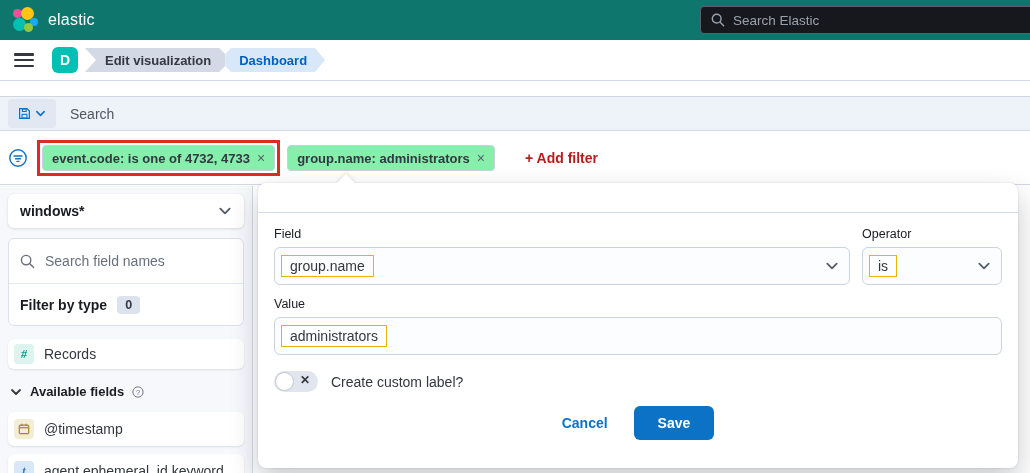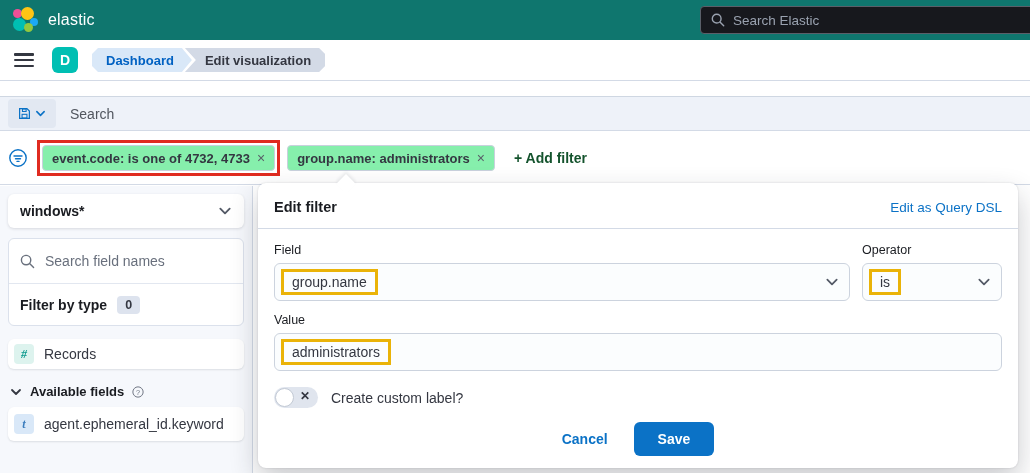--- a/index.html
+++ b/index.html
@@ -36,21 +36,21 @@
   .query-row { position:absolute; top:96px; left:0; right:0; height:35px; background:#eef2f9; border-top:1px solid #cfd7e2; border-bottom:1px solid #d3dae6; display:flex; align-items:center; padding-left:8px; }
   .save-box { width:48px; height:29px; background:#e2e8f2; border-radius:4px; display:flex; align-items:center; justify-content:center; gap:4px; cursor:pointer; }
   .query-ph { margin-left:14px; font-size:14px; color:#51565f; }
 
   
   .filter-row { position:absolute; top:132px; left:0; right:0; height:53px; background:#fff; border-bottom:1px solid #d3dae6; display:flex; align-items:center; padding-left:8px; }
   .pill { height:26px; background:#86efac; border:1px solid #c9d1dd; border-radius:4px; display:flex; align-items:center; padding:0 9px; font-size:13px; font-weight:600; color:#343741; white-space:nowrap; cursor:pointer; }
   .pill .close { margin-left:7px; color:#596069; font-weight:400; font-size:14px; cursor:pointer; }
   .red-box { border:3px solid #e02b20; padding:2px; display:flex; margin-left:9px; }
   .pill.second { margin-left:7px; }
-  .add-filter { margin-left:19px; color:#14532d; font-size:14px; font-weight:600; cursor:pointer; }
+  .add-filter { margin-left:30px; color:#b91c1c; font-size:14px; font-weight:600; cursor:pointer; }
 
   
   .sidebar { position:absolute; top:186px; left:0; width:253px; bottom:0; background:#f6f8fc; border-right:1px solid #d3dae6; overflow:hidden; padding:8px; }
   .dv-box { height:34px; background:#fff; border-radius:6px; box-shadow:0 1px 3px rgba(37,42,52,.15); display:flex; align-items:center; justify-content:space-between; padding:0 12px; cursor:pointer; }
   .dv-box .dv-name { font-size:14px; font-weight:700; color:#1a1c21; }
   .fieldbox { margin-top:10px; background:#fff; border:1px solid #dbe1ec; border-radius:6px; overflow:hidden; }
   .field-search { height:45px; display:flex; align-items:center; gap:10px; padding:0 11px; border-bottom:1px solid #e2e7f0; cursor:text; }
   .field-search .ph { color:#69707d; font-size:14px; }
   .type-row { height:41px; display:flex; align-items:center; gap:10px; padding:0 11px; cursor:pointer; }
   .type-row .lbl { font-size:14px; font-weight:700; color:#1a1c21; }
@@ -72,21 +72,21 @@
   .popup-arrow { position:absolute; top:-6px; left:81px; width:14px; height:14px; background:#fff; transform:rotate(45deg); box-shadow:-2px -2px 3px rgba(30,35,48,.08); }
   .popup-head { display:flex; align-items:center; justify-content:space-between; }
   .popup-title { font-size:14.5px; font-weight:700; color:#1a1c21; }
   .dsl-link { font-size:13.5px; color:#0b72c6; cursor:pointer; }
   .popup-divider { height:1px; background:#d3dae6; margin:13px -16px 0; }
   .form-row { display:flex; gap:12px; margin-top:14px; }
   .col-field { flex:1; }
   .col-op { width:140px; }
   .input-label { font-size:12.5px; font-weight:400; color:#1a1c21; margin-bottom:6px; }
   .combo { height:38px; background:#fbfdfe; border:1px solid #ccd3de; border-radius:6px; display:flex; align-items:center; justify-content:space-between; padding:0 10px 0 6px; cursor:pointer; }
-  .red-val { border:3px solid #eab308; padding:2px 8px; font-size:14px; color:#343741; white-space:nowrap; }
+  .red-val { border:1px solid #eab308; padding:2px 8px; font-size:14px; color:#343741; white-space:nowrap; }
   .value-sec { margin-top:12px; }
   .value-input { height:38px; background:#fbfdfe; border:1px solid #ccd3de; border-radius:6px; display:flex; align-items:center; padding:0 6px; cursor:text; }
   .toggle-row { margin-top:16px; display:flex; align-items:center; gap:13px; }
   .switch { position:relative; width:44px; height:21px; border-radius:11px; background:#e0e5ee; cursor:pointer; flex:0 0 auto; }
   .switch .knob { position:absolute; left:1px; top:1px; width:19px; height:19px; border-radius:50%; background:#fff; border:1px solid #c2c9d4; }
   .switch .off-x { position:absolute; right:8px; top:2px; font-size:12px; color:#343741; font-weight:600; }
   .toggle-label { font-size:14px; color:#343741; }
   .popup-footer { margin-top:14px; display:flex; justify-content:center; align-items:center; gap:26px; }
   .cancel-link { color:#0b72c6; font-size:14px; font-weight:600; cursor:pointer; }
   .save-btn { background:#0b72c6; color:#fff; font-size:14px; font-weight:700; border:none; border-radius:6px; height:34px; padding:0 24px; cursor:pointer; font-family:inherit; }
@@ -119,22 +119,22 @@
   </header>
 
   <div class="app-header">
     <span class="hamburger">
         <b></b>
         <b></b>
         <b></b>
       </span>
     <span class="app-badge">D</span>
     <nav class="crumbs">
+      <span class="crumb last">Edit visualization</span>
       <span class="crumb first">Dashboard</span>
-      <span class="crumb last">Edit visualization</span>
     </nav>
   </div>
 
   <div class="query-row">
     <span class="save-box">
       <span>
         <svg width="13" height="13" viewBox="0 0 16 16">
             <path d="M2 2h9l3 3v9H2z" fill="none" stroke="#0b72c6" stroke-width="1.5"></path>
             <rect x="5" y="9" width="6" height="4.5" fill="none" stroke="#0b72c6" stroke-width="1.3"></rect>
             <rect x="5.5" y="2.5" width="4.5" height="3" fill="none" stroke="#0b72c6" stroke-width="1.3"></rect>
@@ -210,34 +210,41 @@
       </span>
       <span class="lbl">Available fields</span>
       <span>
         <svg width="12" height="12" viewBox="0 0 14 14">
             <circle cx="7" cy="7" r="6" fill="none" stroke="#69707d" stroke-width="1.1"></circle>
             <text x="7" y="10" text-anchor="middle" font-size="8.5" fill="#69707d" font-family="Liberation Sans, sans-serif">?</text>
           </svg>
       </span>
     </div>
 
+    <div class="field-row">
+      <span class="icon-badge badge-date">
+        <svg width="12" height="12" viewBox="0 0 14 14">
+            <rect x="1.5" y="2.5" width="11" height="10" rx="1.5" fill="none" stroke="#a5872e" stroke-width="1.4"></rect>
+            <line x1="1.5" y1="5.5" x2="12.5" y2="5.5" stroke="#a5872e" stroke-width="1.4"></line>
+            <line x1="4.5" y1="1" x2="4.5" y2="3.5" stroke="#a5872e" stroke-width="1.4"></line>
+            <line x1="9.5" y1="1" x2="9.5" y2="3.5" stroke="#a5872e" stroke-width="1.4"></line>
+          </svg>
+      </span>
+      <span class="row-label">@timestamp</span>
+    </div>
 
     <div class="field-row cut">
       <span class="icon-badge badge-text">t</span>
       <span class="row-label">agent.ephemeral_id.keyword</span>
     </div>
   </aside>
 
   <section class="popup">
     <span class="popup-arrow"></span>
 
-    <div class="popup-head">
-      <span class="popup-title">Edit filter</span>
-      <span class="dsl-link">Edit as Query DSL</span>
-    </div>
     <div class="popup-divider"></div>
 
     <div class="form-row">
       <div class="col-field">
         <div class="input-label">Field</div>
         <div class="combo">
           <span class="red-val">group.name</span>
           <span>
             <svg width="14" height="14" viewBox="0 0 12 12">
                 <polyline points="2,4 6,8 10,4" fill="none" stroke="#535966" stroke-width="1.5" stroke-linecap="round" stroke-linejoin="round"></polyline>

